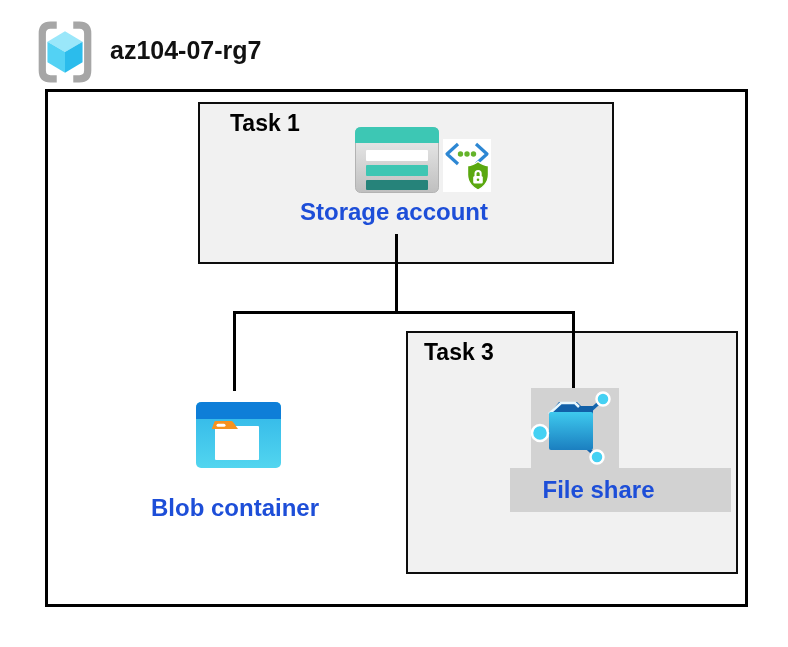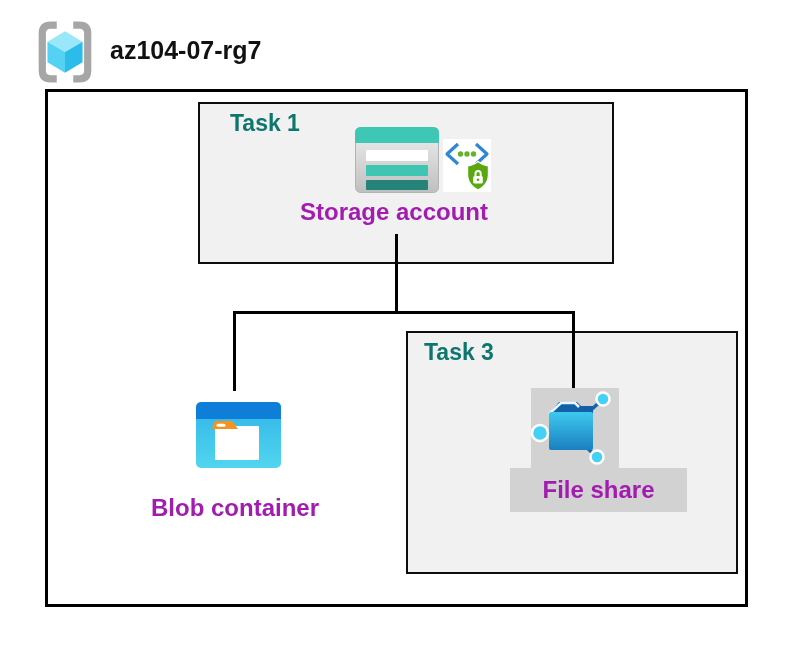--- a/index.html
+++ b/index.html
@@ -11,40 +11,40 @@
   
   .rg-icon{left:36px;top:20px;width:58px;height:64px;}
   .rg-title{left:110px;top:36px;font-size:25px;font-weight:700;color:#111;white-space:nowrap;}
   
   .outer-box{left:45px;top:89px;width:703px;height:518px;border:3px solid #000;box-sizing:border-box;background:#fff;}
   
   .task-box{background:#f1f1f1;border:2px solid #0d0d0d;box-sizing:border-box;}
   .task1{left:198px;top:102px;width:416px;height:162px;}
   .task2{left:72px;top:331px;width:303px;height:243px;}
   .task3{left:406px;top:331px;width:332px;height:243px;}
-  .task-label{position:absolute;font-size:23px;font-weight:700;color:#0f766e;white-space:nowrap;}
+  .task-label{position:absolute;font-size:23px;font-weight:700;color:#000000;white-space:nowrap;}
   .task1 .task-label{left:30px;top:6px;}
   .task2 .task-label,.task3 .task-label{left:16px;top:6px;}
   
   .line{background:#000;}
   .v-from-storage{left:395px;top:234px;width:3px;height:79px;}
   .h-split{left:233px;top:311px;width:342px;height:3px;}
   .v-to-blob{left:233px;top:311px;width:3px;height:80px;}
   .v-to-file{left:572px;top:311px;width:3px;height:78px;}
   
   .storage-icon{left:355px;top:127px;width:84px;height:66px;}
   .sas-icon{left:443px;top:139px;width:48px;height:53px;}
   .blob-icon{left:196px;top:402px;width:85px;height:66px;}
   .file-panel{left:531px;top:388px;width:88px;height:80px;background:#d2d2d2;}
   .file-icon{left:0;top:0;width:88px;height:80px;}
   
-  .node-label{position:absolute;font-size:24px;font-weight:700;color:#a21caf;text-align:center;white-space:nowrap;}
+  .node-label{position:absolute;font-size:24px;font-weight:700;color:#1d4ed8;text-align:center;white-space:nowrap;}
   .storage-label{left:244px;top:198px;width:300px;}
   .blob-label{left:85px;top:486px;width:300px;margin-top:8px;}
-  .file-label-panel{left:510px;top:468px;width:177px;height:44px;background:#d2d2d2;}
+  .file-label-panel{left:510px;top:468px;width:177px;height:44px;background:#d2d2d2;padding-left:44px;}
   .file-label{left:0;top:0;width:177px;line-height:44px;}
 </style>
 </head>
 <body>
 
 <div class="canvas">
 
   <svg class="abs rg-icon" viewBox="0 0 56 62">
     <path d="M20 5 H14 Q6 5 6 13 V49 Q6 57 14 57 H20" fill="none" stroke="#a6a6a6" stroke-width="7"></path>
     <path d="M36 5 H42 Q50 5 50 13 V49 Q50 57 42 57 H36" fill="none" stroke="#a6a6a6" stroke-width="7"></path>

